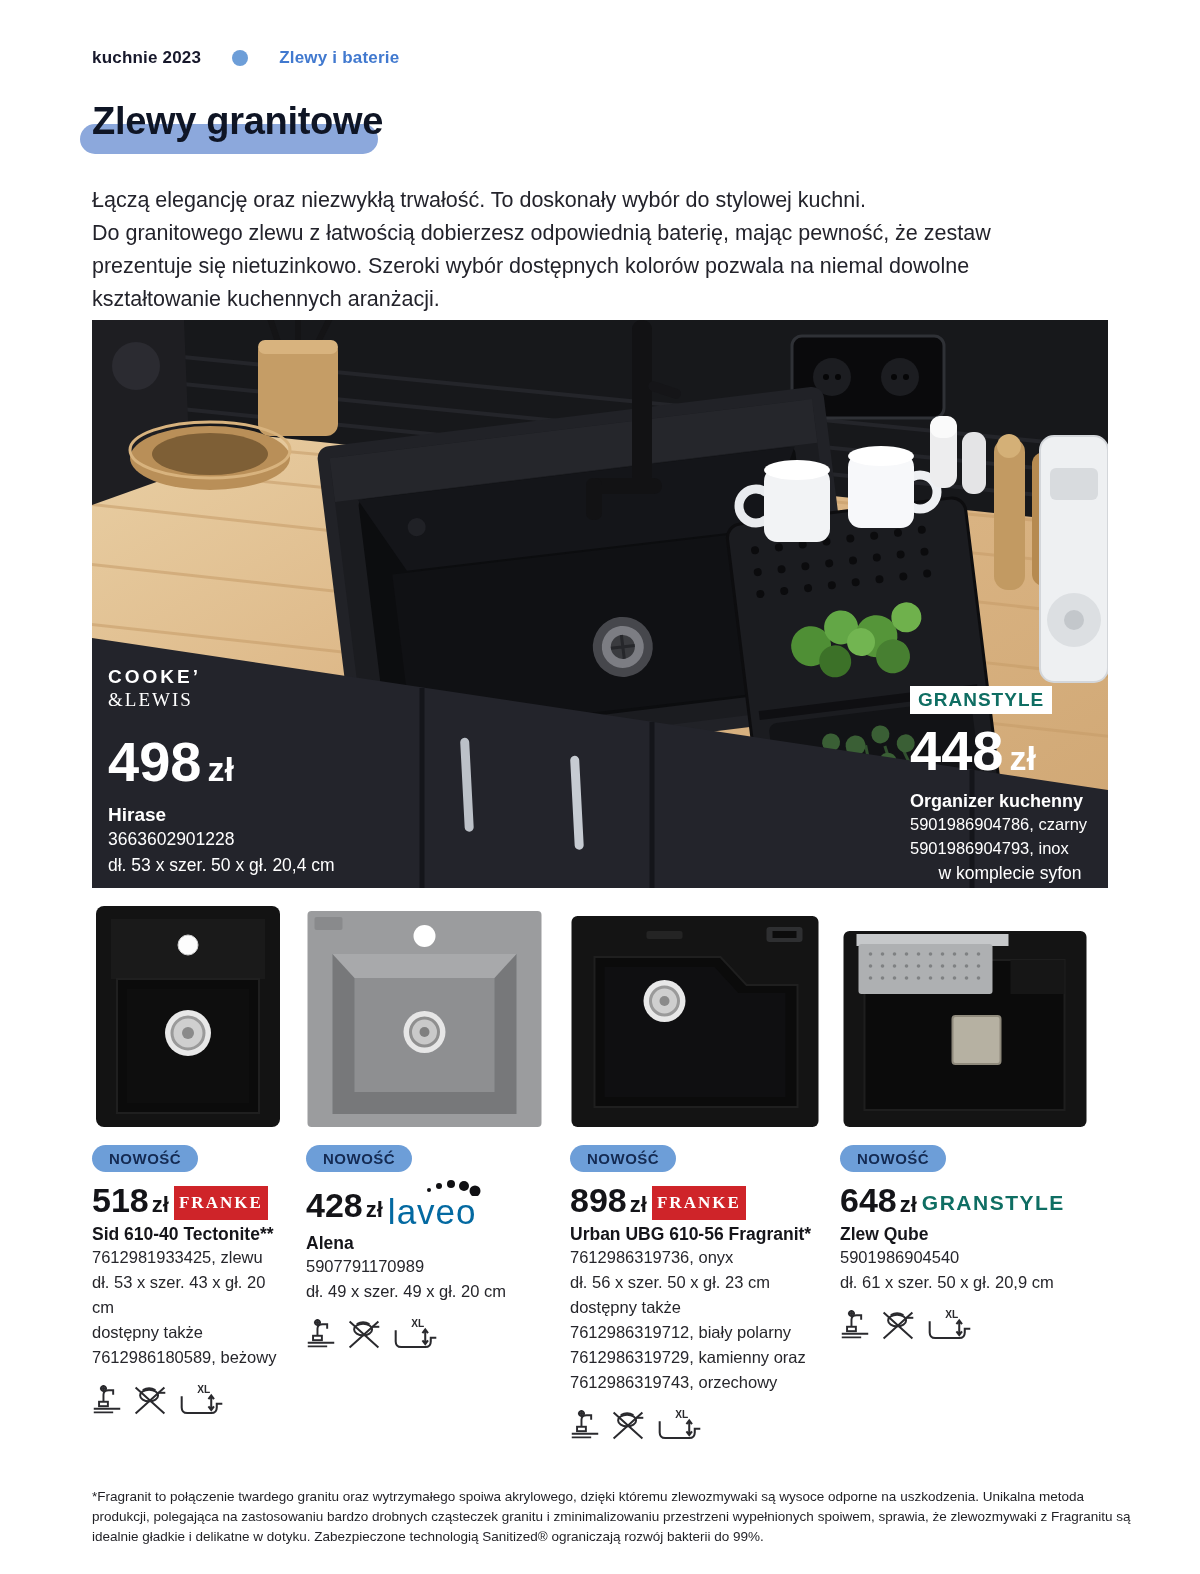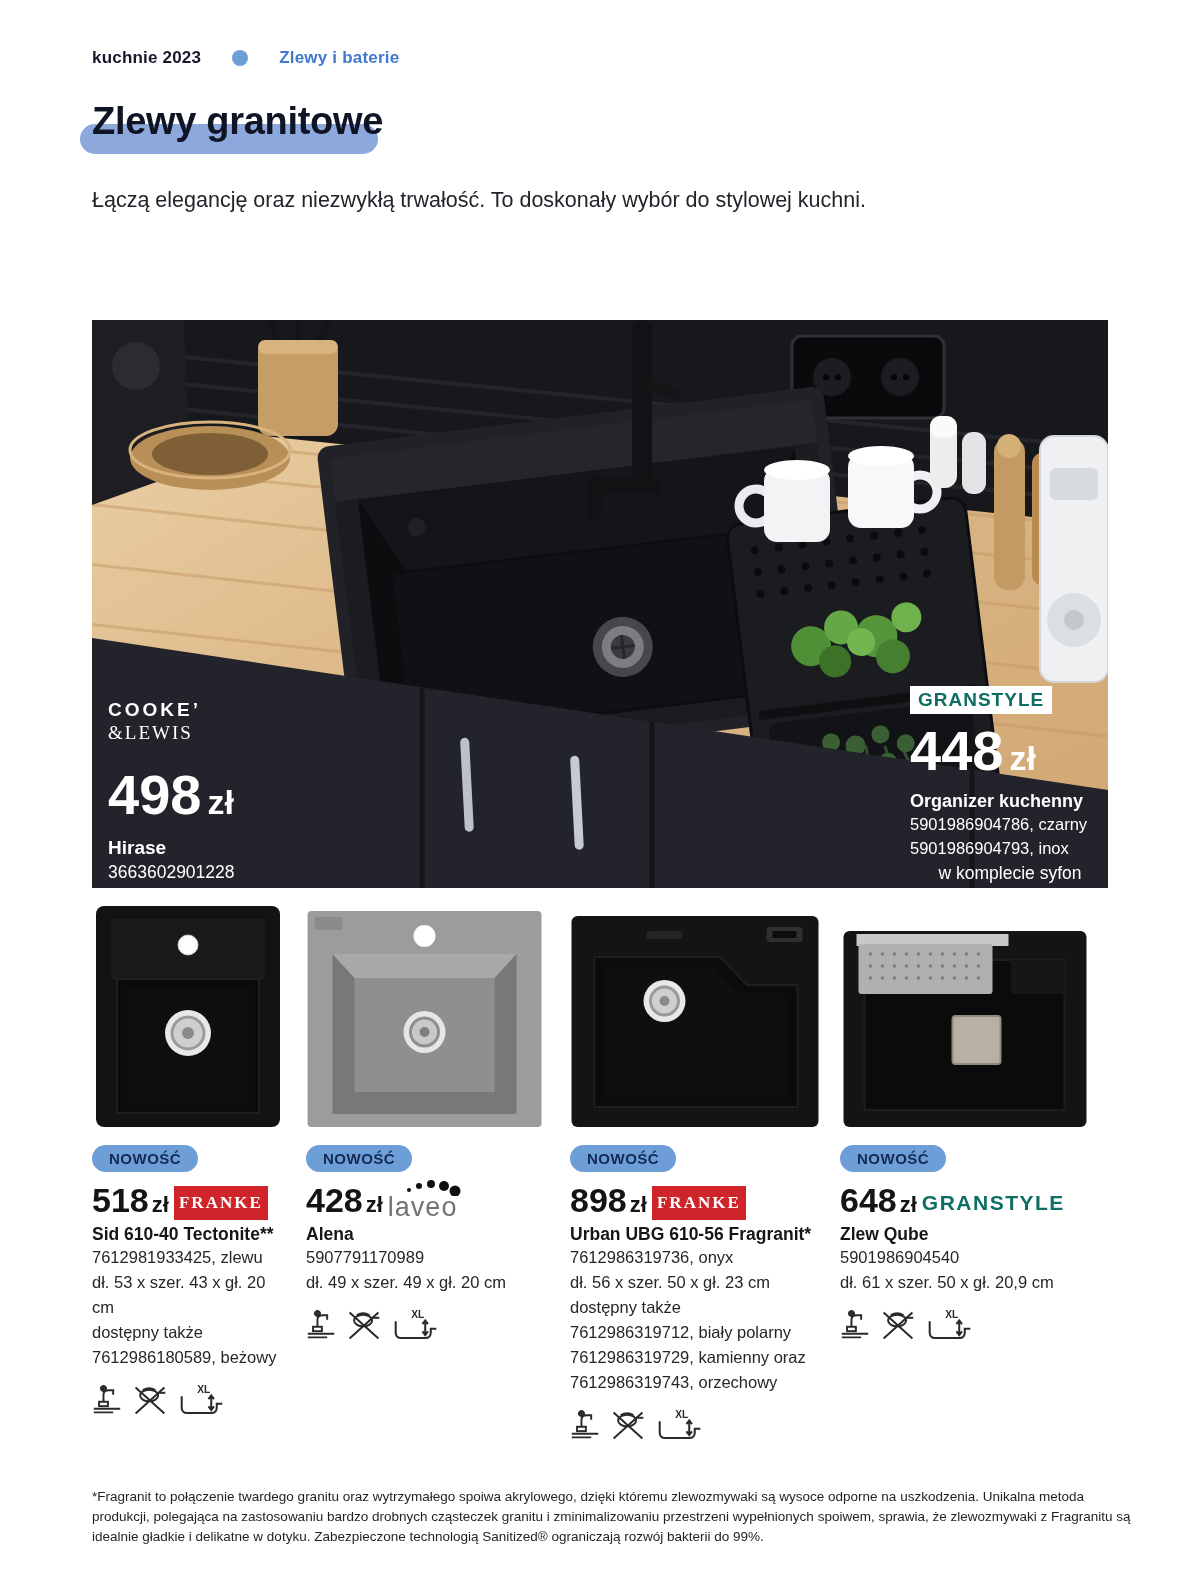--- a/index.html
+++ b/index.html
@@ -21,21 +21,21 @@
 
   
   .intro{position:absolute;left:92px;top:184px;width:952px;font-size:21.5px;
          line-height:33px;color:#23232b;}
   .intro p{margin:0;}
 
   
   .hero{position:absolute;left:92px;top:320px;width:1016px;height:568px;background:#caa26f;}
   .hero svg.scene{position:absolute;left:0;top:0;}
   .hero-overlay{position:absolute;color:#fff;}
-  .hero-left{left:16px;top:346px;width:300px;margin-top:33px;}
+  .hero-left{left:16px;top:346px;width:300px;}
   .cl-line1{font-size:19px;font-weight:bold;letter-spacing:3px;}
   .cl-line2{font-family:"Liberation Serif",serif;font-size:19px;letter-spacing:2px;margin-top:1px;}
   .price-lg{font-size:56px;font-weight:bold;line-height:58px;margin-top:22px;}
   .price-lg .cur{font-size:34px;margin-left:6px;}
   .hero-pname{font-size:19px;font-weight:bold;margin-top:6px;}
   .hero-pline{font-size:17.5px;line-height:26px;}
   .hero-note{font-size:17.5px;line-height:26px;text-align:center;}
   .hero-icons{display:flex;align-items:flex-end;gap:12px;margin-top:14px;color:#fff;}
   .hero-right{left:818px;top:366px;width:200px;}
   .gs-badge{display:inline-block;background:#ffffff;color:#0f6e63;font-size:19px;
@@ -54,21 +54,21 @@
   .badge-row{margin-top:17px;}
   .new-badge{display:inline-block;background:#6d9ed8;color:#142a52;font-size:15px;
              font-weight:bold;letter-spacing:.5px;padding:5px 17px;border-radius:17px;}
   .price-row{display:flex;align-items:center;gap:5px;margin-top:10px;}
   .price{font-size:34px;font-weight:bold;color:#141418;line-height:36px;}
   .price .cur{font-size:22px;margin-left:3px;}
   .franke-logo{display:flex;align-items:center;justify-content:center;width:94px;height:34px;
                background:#cf2429;color:#fff;font-family:"Liberation Serif",serif;
                font-weight:bold;font-size:17px;letter-spacing:2px;
                box-shadow:inset 32px 0 0 -30px #cf2429;}
-  .laveo-logo{position:relative;font-size:27px;color:#737373;letter-spacing:1px;padding-top:10px;}
+  .laveo-logo{position:relative;font-size:35px;color:#0369a1;letter-spacing:1px;padding-top:10px;}
   .laveo-dots{position:absolute;top:-2px;right:-4px;}
   .granstyle-logo{font-size:21px;font-weight:bold;letter-spacing:1.5px;color:#0f6e63;}
   .p-name{font-size:17.5px;font-weight:bold;color:#15151a;line-height:22px;}
   .p-line{font-size:16.5px;color:#26262b;line-height:25px;}
   .icons-row{display:flex;align-items:flex-end;gap:10px;margin-top:13px;color:#2a2a2e;}
 
   
   .footnote{position:absolute;left:92px;top:1487px;width:1040px;font-size:13.5px;
             line-height:20px;color:#1f1f24;}
 </style>
@@ -83,20 +83,21 @@
     <span class="section">Zlewy i baterie</span>
   </div>
 
   <div class="title-block">
     <span class="title-highlight"></span>
     <h1>Zlewy granitowe</h1>
   </div>
 
   <div class="intro">
     <p>Łączą elegancję oraz niezwykłą trwałość. To doskonały wybór do stylowej kuchni.</p>
+    <p>Do granitowego zlewu z łatwością dobierzesz odpowiednią baterię, mając pewność, że zestaw prezentuje się nietuzinkowo. Szeroki wybór dostępnych kolorów pozwala na niemal dowolne kształtowanie kuchennych aranżacji.</p>
   </div>
 
   <div class="hero">
     <svg class="scene" width="1016" height="568" viewBox="0 0 1016 568">
       <defs>
         <linearGradient id="wood" x1="0" y1="0" x2="1" y2="1">
           <stop offset="0" stop-color="#ecd5ab"></stop>
             <stop offset=".45" stop-color="#ddb888"></stop>
             <stop offset="1" stop-color="#cfa673"></stop>
         </linearGradient>

